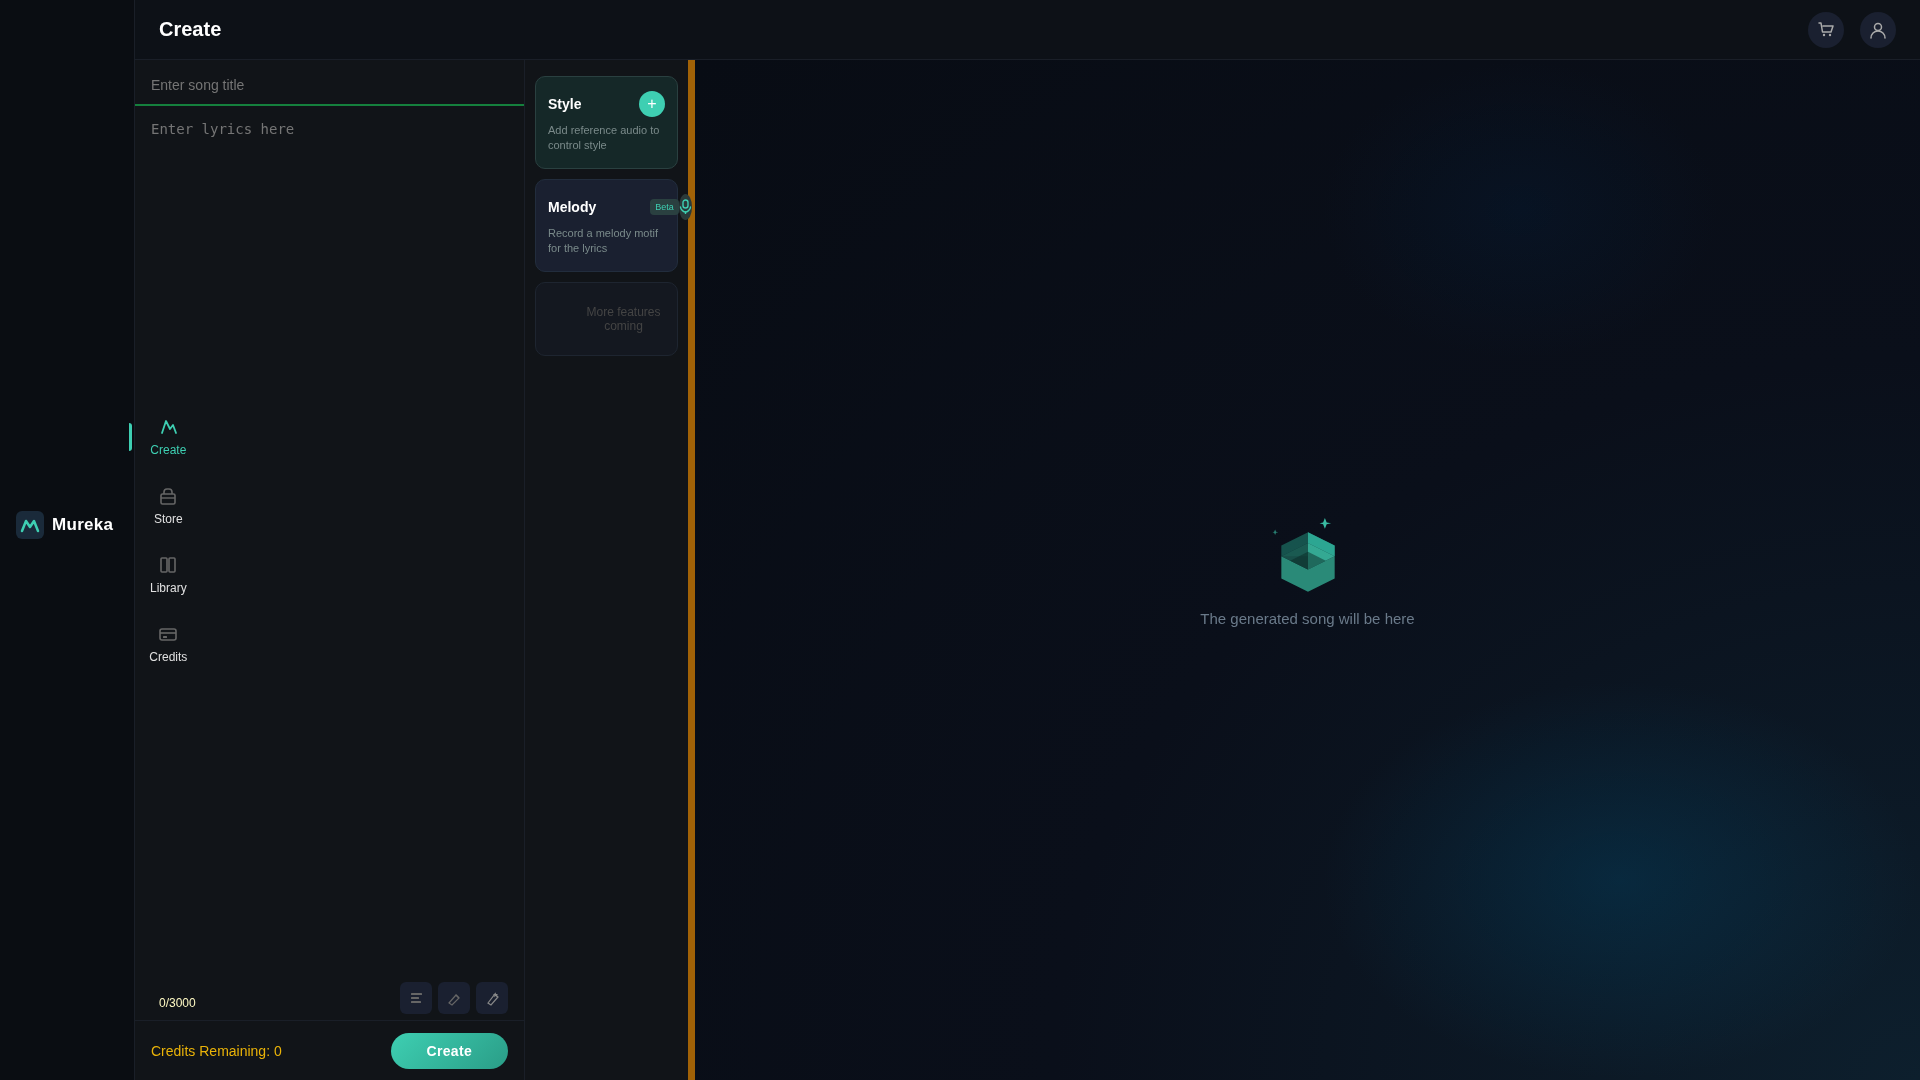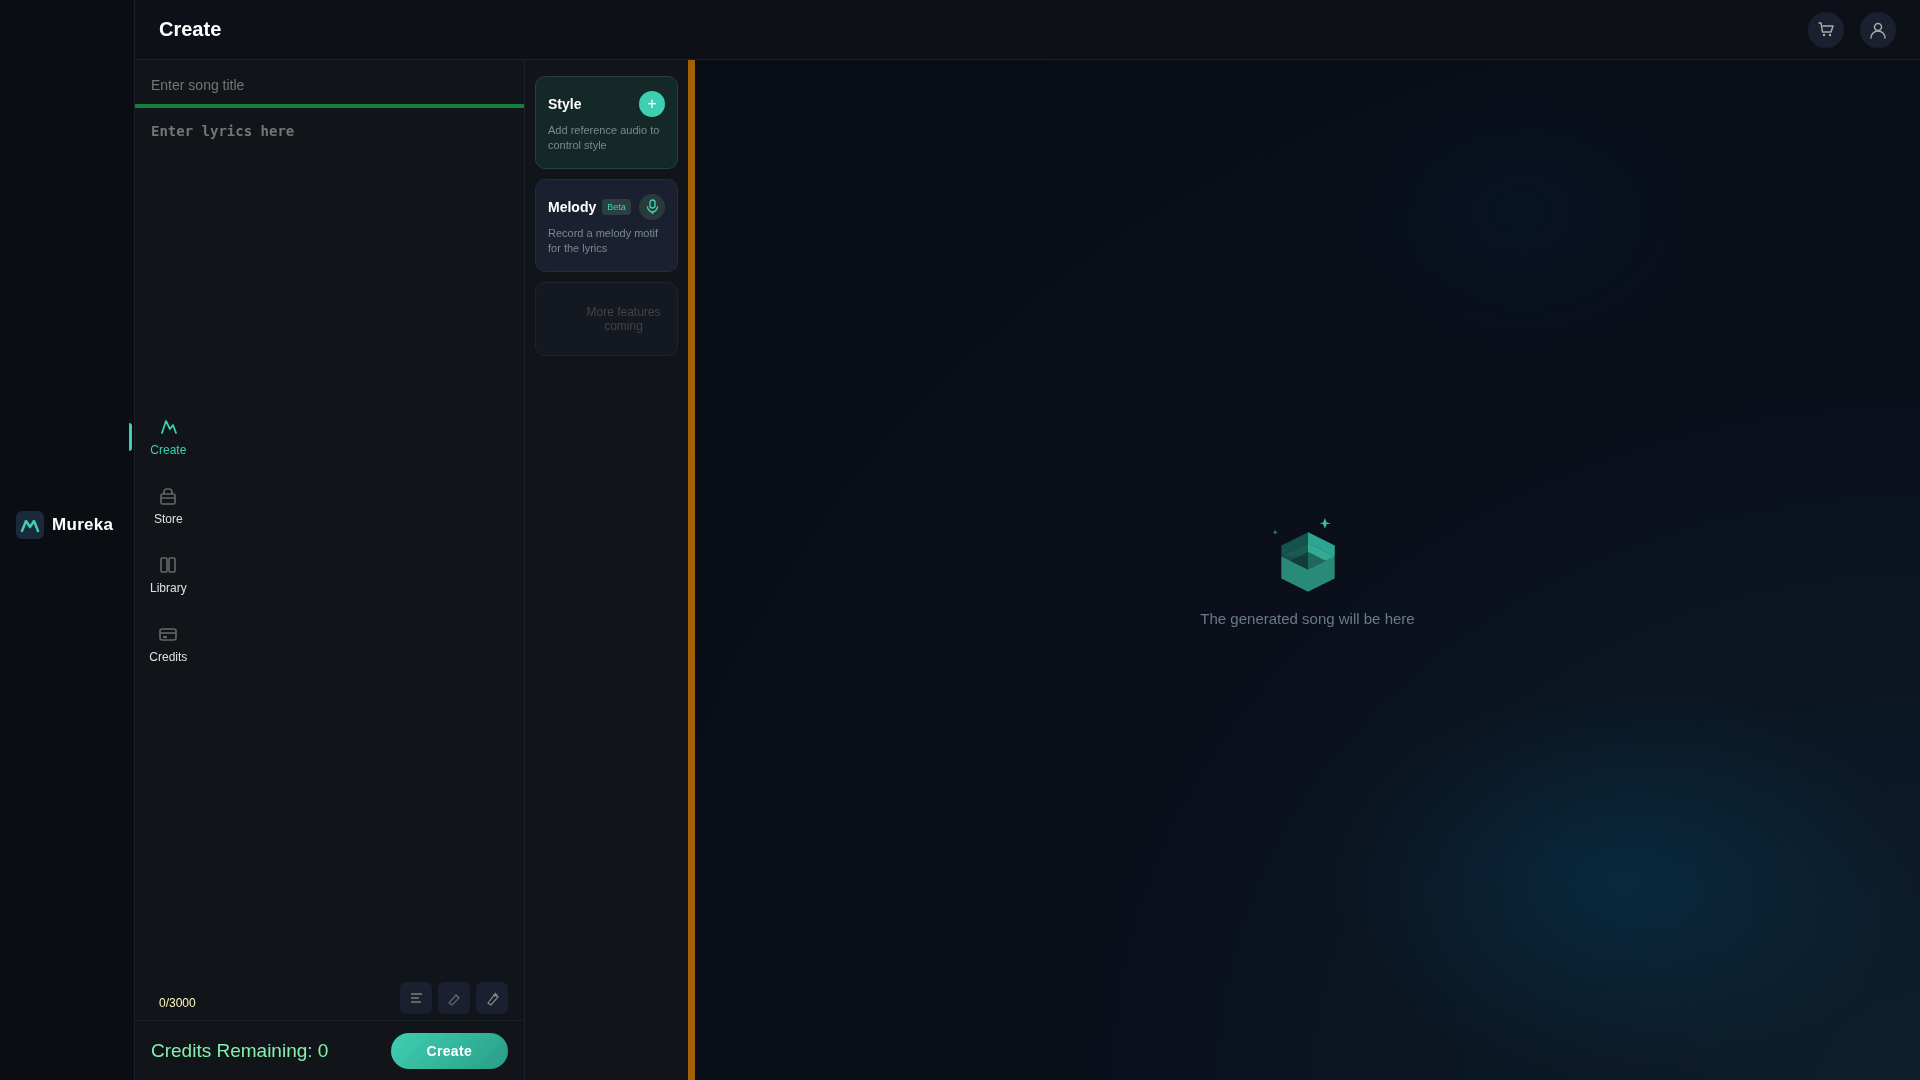--- a/index.html
+++ b/index.html
@@ -159,21 +159,21 @@
       width: 390px;
       display: flex;
       flex-direction: column;
       background: #111418;
       border-right: 1px solid #1a1f28;
       flex-shrink: 0;
     }
 
     .song-title-input {
       padding: 16px 16px 10px;
-      border-bottom: 4px solid #15803d;
+      border-bottom: 2px solid #15803d;
     }
 
     .song-title-input input {
       background: transparent;
       border: none;
       outline: none;
       color: #888;
       font-size: 14px;
       width: 100%;
     }
@@ -187,21 +187,20 @@
     .lyrics-textarea {
       width: 100%;
       height: 100%;
       background: transparent;
       border: none;
       outline: none;
       color: #666;
       font-size: 14px;
       resize: none;
       line-height: 1.6;
-      font-weight: bold;
     }
 
     .lyrics-counter {
       position: absolute;
       bottom: 10px;
       left: 24px;
       font-size: 12px;
       color: #fef9c3;
     }
 
@@ -233,22 +232,22 @@
       background: #111418;
       border-top: 1px solid #1a1f28;
       display: flex;
       align-items: center;
       justify-content: space-between;
       padding: 0 16px;
       flex-shrink: 0;
     }
 
     .credits-remaining {
-      font-size: 19px;
-      color: #86efac;
+      font-size: 14px;
+      color: #eab308;
     }
 
     .create-btn {
       background: linear-gradient(135deg, #3ecfb2, #2a9d87);
       border: none;
       border-radius: 24px;
       padding: 10px 36px;
       color: #fff;
       font-size: 14px;
       font-weight: 600;
@@ -299,20 +298,21 @@
       gap: 6px;
     }
 
     .beta-badge {
       font-size: 9px;
       background: #2a4040;
       color: #3ecfb2;
       padding: 3px 5px;
       border-radius: 4px;
       font-weight: 500;
+      margin-left: 48px;
     }
 
     .feature-add-btn {
       width: 26px;
       height: 26px;
       border-radius: 50%;
       background: #3ecfb2;
       border: none;
       cursor: pointer;
       display: flex;

